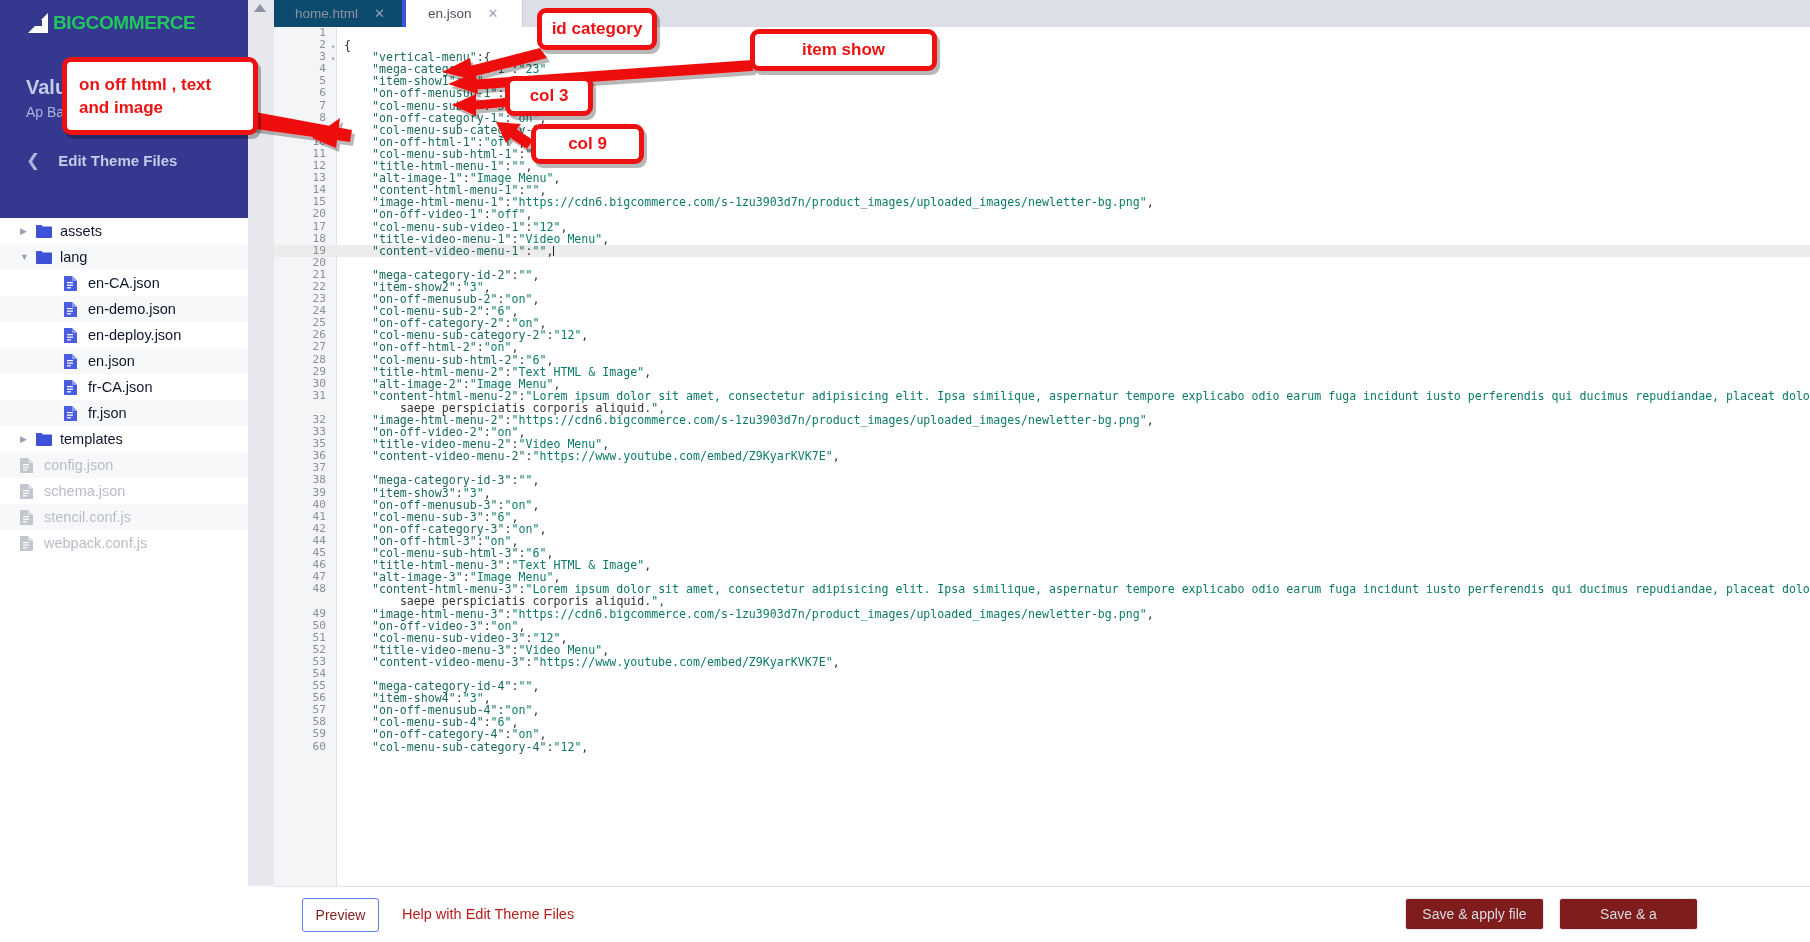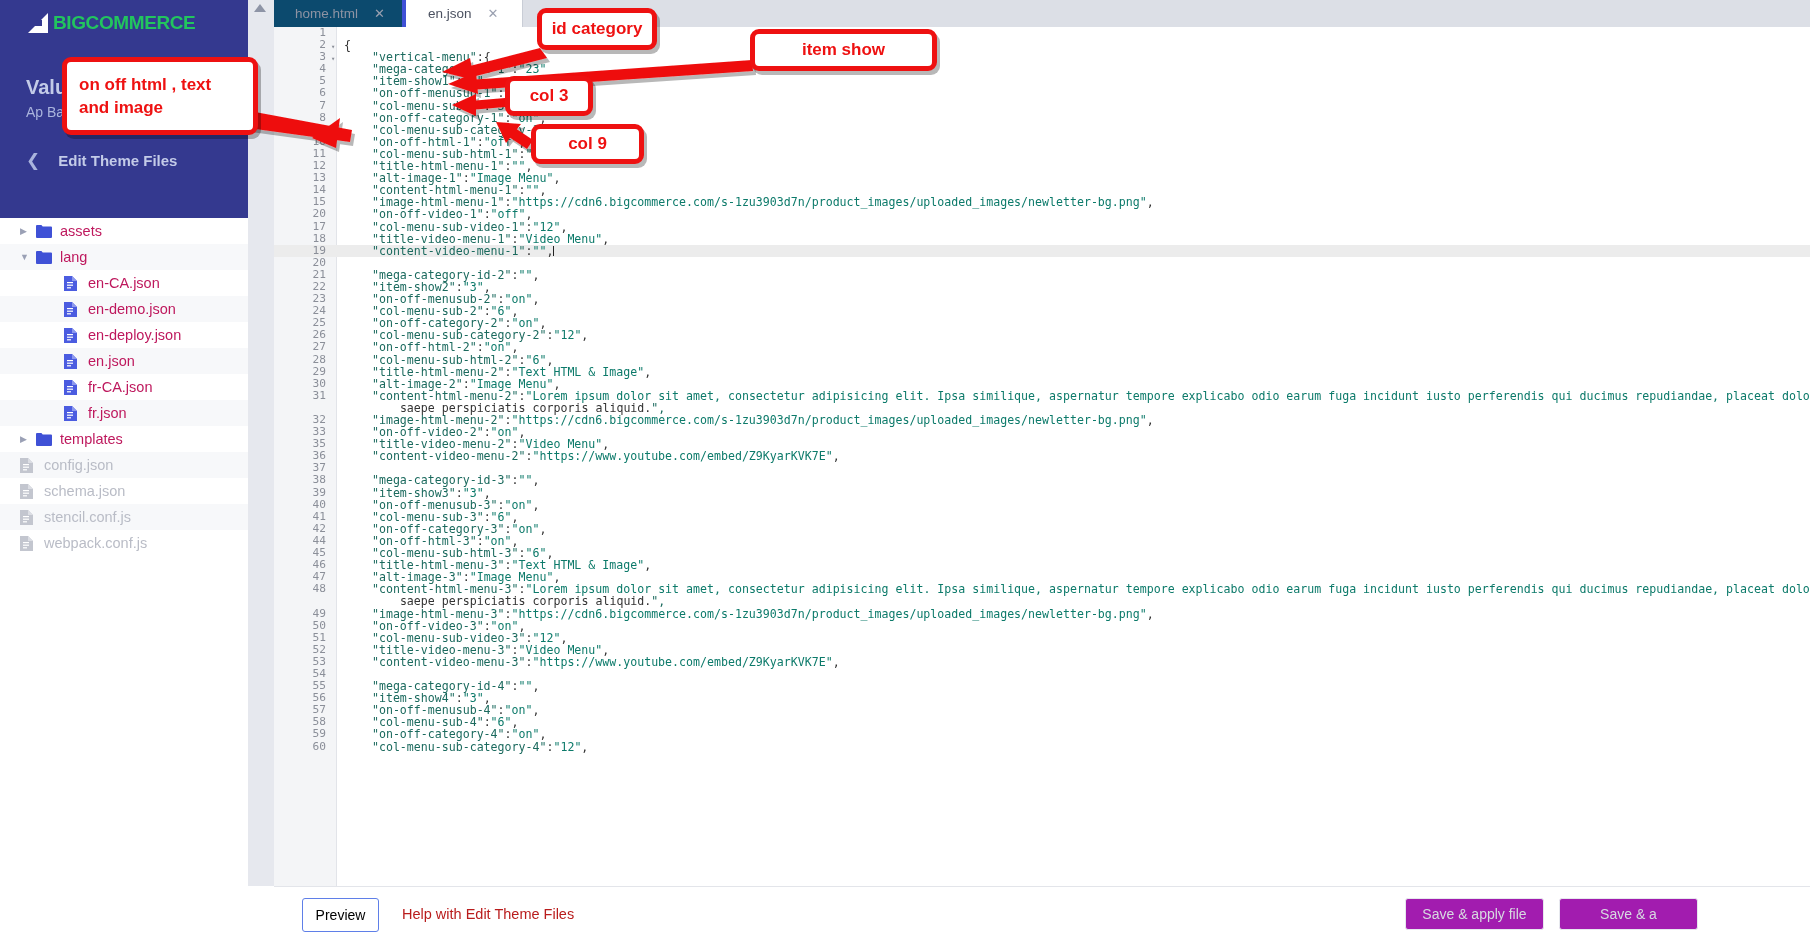--- a/index.html
+++ b/index.html
@@ -59,21 +59,21 @@
     cursor:pointer;
   }
   .tree-row.alt{background:#f7f8fa;}
   .caret{
     width:10px;margin-left:20px;margin-right:6px;color:#9aa0b5;font-size:9px;
     line-height:9px;
   }
   .caret.none{visibility:hidden;}
   .ico{width:16px;height:15px;margin-right:8px;flex:none;}
   .ico svg{display:block;}
-  .tname{color:#be185d;white-space:nowrap;}
+  .tname{color:#0f172a;white-space:nowrap;}
   .tname.muted{color:#b9bcc6;}
 
   
   #editor-wrap{
     position:absolute;left:248px;top:0;width:1562px;height:942px;
     background:#ffffff;
   }
   #scroll-gutter{
     position:absolute;left:0;top:0;width:26px;height:886px;
     background:#e6e8ee;border-right:1px solid #d2d5de;
@@ -139,31 +139,31 @@
   }
 
   
   #bottombar{
     position:absolute;left:26px;top:886px;right:0;height:56px;
     background:#ffffff;border-top:1px solid #e3e5ea;
   }
   #preview-btn{
     position:absolute;left:28px;top:11px;width:75px;height:32px;
     border:1px solid #5f7fe8;border-radius:3px;background:#ffffff;
-    color:#000000;font-size:14px;cursor:pointer;
+    color:#7f1d1d;font-size:14px;cursor:pointer;
     display:flex;align-items:center;justify-content:center;
   }
   #help-link{
     position:absolute;left:128px;top:11px;height:32px;
     display:flex;align-items:center;color:#b91c1c;font-size:14.5px;
     cursor:pointer;
   }
   .ghost-btn{
     position:absolute;top:11px;height:32px;border:1px solid #e6e8ee;
-    border-radius:3px;background:#a21caf;color:#d7dae1;font-size:14px;
+    border-radius:3px;background:#7f1d1d;color:#d7dae1;font-size:14px;
     display:flex;align-items:center;justify-content:center;cursor:pointer;
     box-sizing:border-box;
   }
   #save-apply{left:1131px;width:139px;}
   #save-amp{left:1285px;width:139px;}
 
   
   #annots{position:absolute;left:0;top:0;width:1810px;height:942px;pointer-events:none;}
   .callout{
     position:absolute;background:#ffffff;border:5px solid #ee1111;

